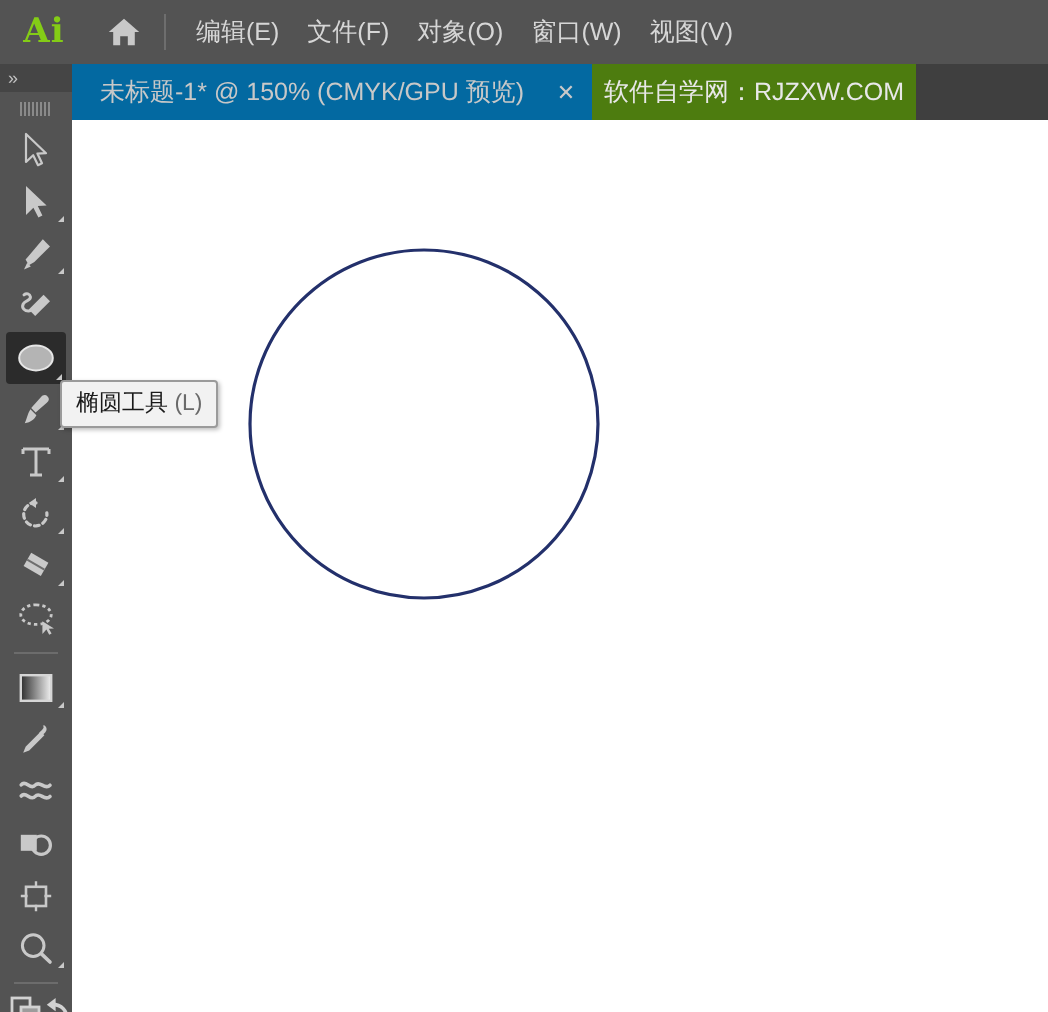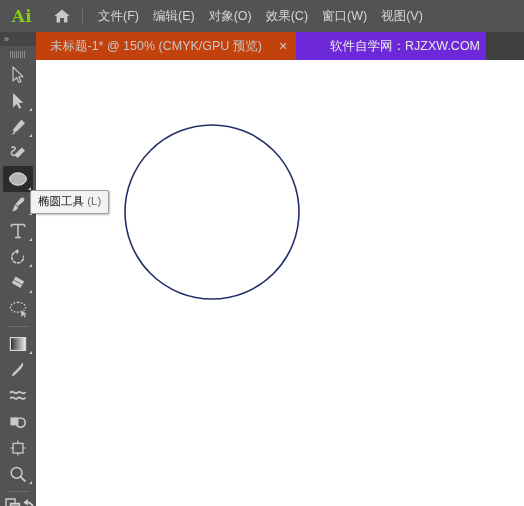--- a/index.html
+++ b/index.html
@@ -57,27 +57,27 @@
     display: flex; align-items: stretch;
   }
   .tab {
     display: flex; align-items: center;
     height: 28px;
     padding: 0 6px 0 14px;
     font-size: 12.5px;
     white-space: nowrap;
   }
   .tab.active {
-    background: #c2410c;
+    background: #0369a1;
     color: #c8c8c8;
   }
   .tab.inactive {
-    background: #6d28d9;
+    background: #4d7c0f;
     color: #e8e8e8;
-    padding-left: 34px;
+    padding-left: 6px;
   }
   .tab-label { }
   .tab-close {
     margin-left: 14px;
     color: #c9c9c9;
     font-size: 11px;
     width: 14px; height: 14px;
     display: flex; align-items: center; justify-content: center;
     font-weight: bold;
   }
@@ -166,24 +166,23 @@
 <div id="app">
 
   <div id="menubar">
     <div id="ai-logo">Ai</div>
     <div id="home-btn">
       <svg width="18" height="16" viewBox="0 0 18 16" aria-hidden="true">
         <path d="M9 1.4 L16.6 8 L14.4 8 L14.4 14.6 L10.9 14.6 L10.9 10.1 L7.1 10.1 L7.1 14.6 L3.6 14.6 L3.6 8 L1.4 8 Z" fill="#c9c9c9"></path>
       </svg>
     </div>
     <div class="sep"></div>
+    <div class="menu-item">编辑(E)</div>
     <div class="menu-item">文件(F)</div>
-    <div class="menu-item">编辑(E)</div>
     <div class="menu-item">对象(O)</div>
-    <div class="menu-item">效果(C)</div>
     <div class="menu-item">窗口(W)</div>
     <div class="menu-item">视图(V)</div>
   </div>
 
   <div id="tabbar">
     <div class="tab active">
       <span class="tab-label">未标题-1* @ 150% (CMYK/GPU 预览)</span>
       <span class="tab-close">✕</span>
     </div>
     <div class="tab inactive">

